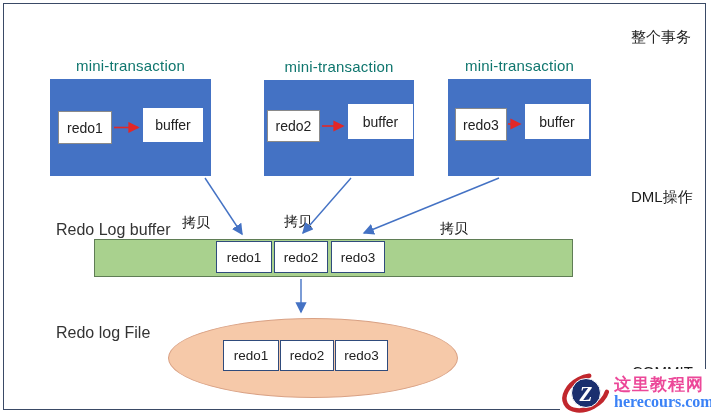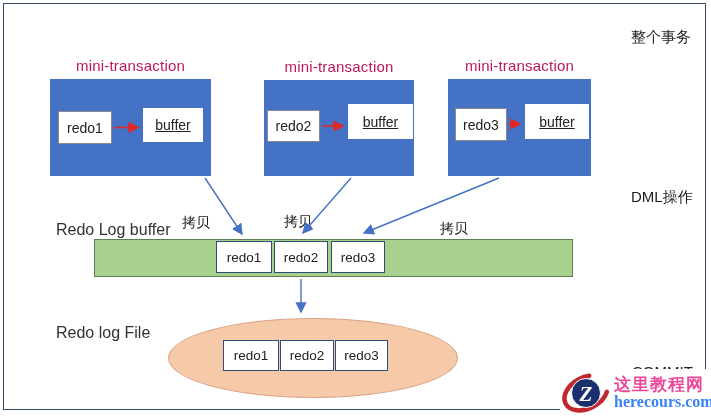--- a/index.html
+++ b/index.html
@@ -1,25 +1,25 @@
 <!DOCTYPE html>
 <html><head>
 <meta charset="utf-8">
 <style>
   html,body{margin:0;padding:0;background:#ffffff;}
   body{font-family:"Liberation Sans","DejaVu Sans",sans-serif;}
   .stage{position:relative;width:711px;height:417px;background:#ffffff;overflow:hidden;}
   .frame{position:absolute;left:3px;top:3px;width:703px;height:407px;border:1.5px solid #3A4A66;box-sizing:border-box;z-index:0;}
 
   
-  .mt-title{position:absolute;text-align:center;font-size:15px;color:#be185d;letter-spacing:.2px;z-index:1;}
+  .mt-title{position:absolute;text-align:center;font-size:15px;color:#0f766e;letter-spacing:.2px;z-index:1;}
   .mt-box{position:absolute;background:#4472C4;z-index:1;}
   .inner-box{position:absolute;background:#ffffff;box-sizing:border-box;display:flex;align-items:center;justify-content:center;font-size:14px;color:#222;z-index:2;}
   .redo-box{border:1px solid #8a8a8a;}
-  .buffer-box{border:none;text-decoration:underline;}
+  .buffer-box{border:none;}
 
   
   .copy-label{position:absolute;font-size:14px;color:#222;z-index:2;margin-top:17px;}
 
   
   .bar-label{position:absolute;font-size:16px;color:#333;z-index:1;}
   .log-bar{position:absolute;left:94px;top:239px;width:479px;height:38px;background:#A9D18E;border:1px solid #5F7D55;box-sizing:border-box;z-index:1;}
   .slot{position:absolute;background:#ffffff;border:1px solid #2F4B7C;box-sizing:border-box;display:flex;align-items:center;justify-content:center;font-size:13.5px;color:#222;z-index:2;}
 
   

